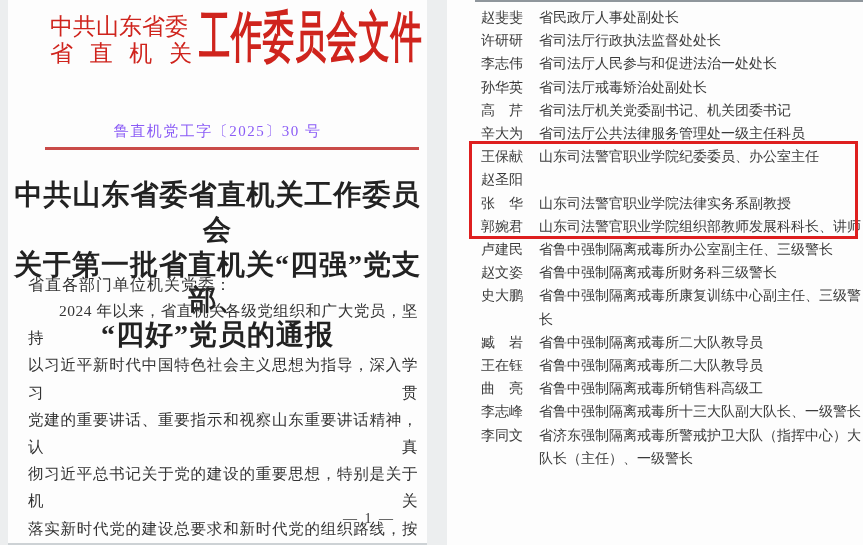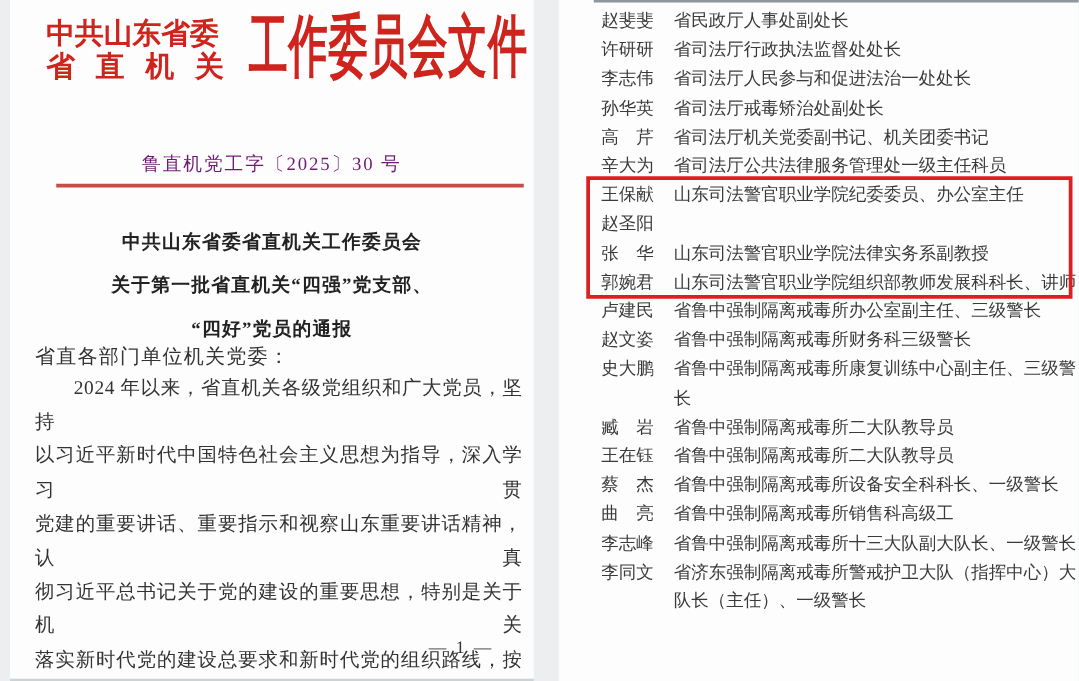--- a/index.html
+++ b/index.html
@@ -12,38 +12,38 @@
   .page-left{left:8px;width:419px;}
   .page-right{left:447px;width:416px;}
   .page-left::after{
     content:"";position:absolute;left:0;right:0;bottom:0;height:2px;background:#cdd2d5;
   }
   .edge-line{
     position:absolute;top:0;left:28px;right:0;height:2px;background:#8f969c;
   }
 
   
-  .lh-small{position:absolute;left:29px;top:13px;width:142px;
-    color:var(--header_red);font-weight:bold;}
+  .lh-small{position:absolute;left:42px;top:13px;width:142px;
+    color:var(--header_red);font-weight:normal;}
   .lh-small .l1{font-size:23px;line-height:27px;white-space:nowrap;}
   .lh-small .l2{font-size:23px;line-height:27px;text-align:justify;text-align-last:justify;}
   .lh-big{
     position:absolute;left:191px;top:5px;
     font-size:54px;line-height:64px;font-weight:bold;white-space:nowrap;
     color:var(--header_red);
     transform:scaleX(0.58);transform-origin:left top;letter-spacing:1px;
   }
   .doc-number{position:absolute;top:122px;left:0;width:100%;text-align:center;
-    font-size:15px;color:#701a75;letter-spacing:1.5px;}
+    font-size:15px;color:#8b5cf6;letter-spacing:1.5px;}
   .red-rule{position:absolute;top:147px;left:37px;width:374px;height:3px;
     background:var(--rule_red);}
 
   
   .doc-title{position:absolute;top:177px;left:0;width:100%;text-align:center;
-    font-weight:bold;font-size:15px;line-height:35px;color:#222;letter-spacing:1px;}
+    font-weight:bold;font-size:28px;line-height:35px;color:#222;letter-spacing:1px;}
   .salutation{position:absolute;top:275px;left:20px;font-size:16px;color:#333;
     letter-spacing:1px;}
   .body-text{position:absolute;top:297px;left:20px;width:390px;
     font-size:15.5px;line-height:27.2px;color:#333;}
   .body-line{text-align:justify;text-align-last:justify;letter-spacing:0.5px;}
   .body-line.indent{text-indent:31px;}
   .page-num{position:absolute;top:511px;right:32px;font-size:14px;color:#333;
     letter-spacing:2px;}
 
   
@@ -151,24 +151,20 @@
         </div>
         <div class="entry">
           <span class="name">臧　岩</span>
           <span class="title">省鲁中强制隔离戒毒所二大队教导员</span>
         </div>
         <div class="entry">
           <span class="name">王在钰</span>
           <span class="title">省鲁中强制隔离戒毒所二大队教导员</span>
         </div>
         <div class="entry">
-          <span class="name">蔡　杰</span>
-          <span class="title">省鲁中强制隔离戒毒所设备安全科科长、一级警长</span>
-        </div>
-        <div class="entry">
           <span class="name">曲　亮</span>
           <span class="title">省鲁中强制隔离戒毒所销售科高级工</span>
         </div>
         <div class="entry">
           <span class="name">李志峰</span>
           <span class="title">省鲁中强制隔离戒毒所十三大队副大队长、一级警长</span>
         </div>
         <div class="entry">
           <span class="name">李同文</span>
           <span class="title">省济东强制隔离戒毒所警戒护卫大队（指挥中心）大队长（主任）、一级警长</span>

